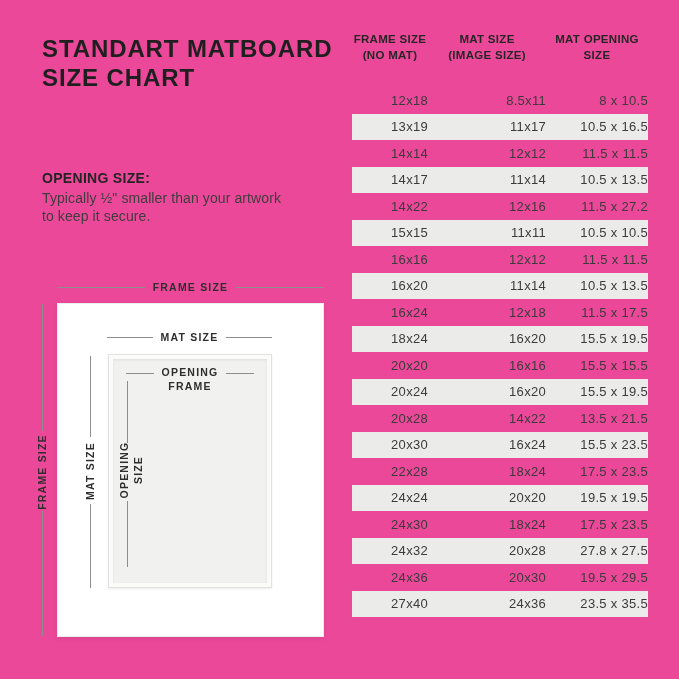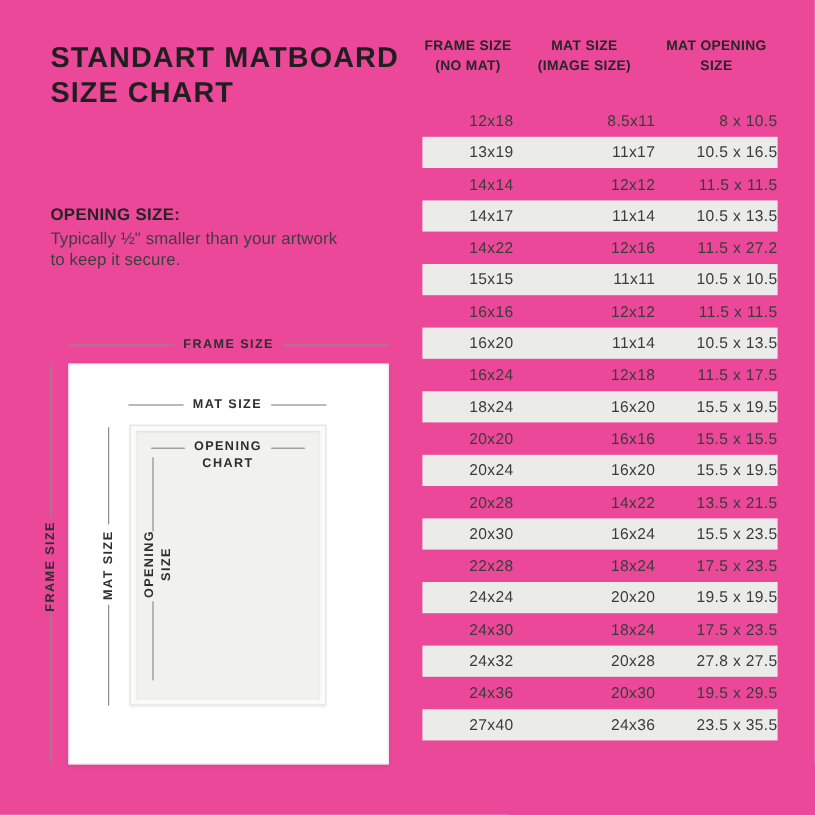--- a/index.html
+++ b/index.html
@@ -118,21 +118,21 @@
 
   <div class="hl hl-mat">
     <span class="line"></span>
     <span class="dlabel">MAT SIZE</span>
     <span class="line"></span>
   </div>
 
   <div class="hl hl-open">
     <span class="line"></span>
     <span class="dlabel pre">OPENING
-CHART</span>
+FRAME</span>
     <span class="line"></span>
   </div>
 
   <span class="vline vl-frame-t"></span>
   <span class="vline vl-frame-b"></span>
   <span class="vlabel dlabel vl-frame">FRAME SIZE</span>
 
   <span class="vline vl-mat-t"></span>
   <span class="vline vl-mat-b"></span>
   <span class="vlabel dlabel vl-mat">MAT SIZE</span>

